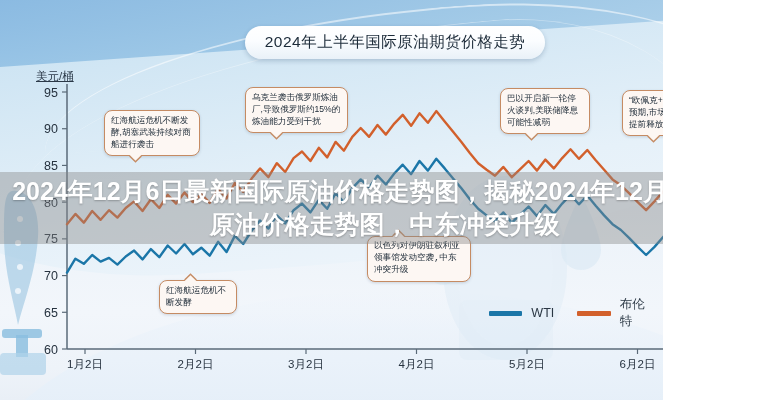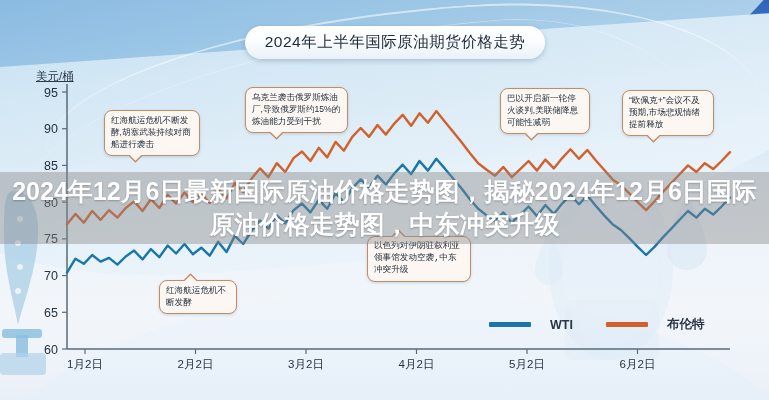--- a/index.html
+++ b/index.html
@@ -3,21 +3,21 @@
 <meta charset="utf-8">
 <style>
   * { box-sizing: border-box; margin: 0; padding: 0; }
   html, body {
     width: 769px; height: 400px;
     font-family: "Liberation Sans", "DejaVu Sans", sans-serif;
     overflow: hidden;
   }
   #stage {
     position: relative;
-    width: 769px; height: 400px;
+    width: 663px; height: 400px;
     background: linear-gradient(180deg,
         #2f63b8 0%, #3b74c4 6%, #5b94d8 13%,
         #9fc8e8 22%, #cfe4f3 31%, #e3eff8 42%,
         #eef4fa 60%, #f2f6fb 78%, #eef3f9 92%, #e9eff6 100%);
     overflow: hidden;
     padding-left: 28px;
   }
 
   
   .swoosh { position: absolute; pointer-events: none; }
@@ -89,21 +89,21 @@
   .tail-ti { top: -4px; left: 26px; }
 
   #c1 { left: 104px; top: 110px; width: 96px; }
   #c2 { left: 245px; top: 87px; width: 103px; }
   #c3 { left: 500px; top: 88px; width: 90px; }
   #c4 { left: 622px; top: 90px; width: 92px; }
   #c5 { left: 159px; top: 280px; width: 78px; }
   #c6 { left: 367px; top: 236px; width: 104px; font-family: Liberation Mono, monospace; }
 
   
-  #legend { position: absolute; left: 489px; top: 316px; display: flex; align-items: center; gap: 19px; font-weight: bold; }
+  #legend { position: absolute; left: 489px; top: 296px; display: flex; align-items: center; gap: 9px; }
   .lg-swatch { width: 42px; height: 5px; border-radius: 1px; display: inline-block; }
   .lg-text { font-size: 12.5px; color: #2a3744; margin-right: 14px; }
 
   
   #overlay-band {
     position: absolute; left: 0; top: 172px; width: 769px; height: 72px;
     background: rgba(136,136,136,.42);
   }
   #overlay-text {
     position: absolute; left: 0; top: 172px; width: 769px; height: 72px;

